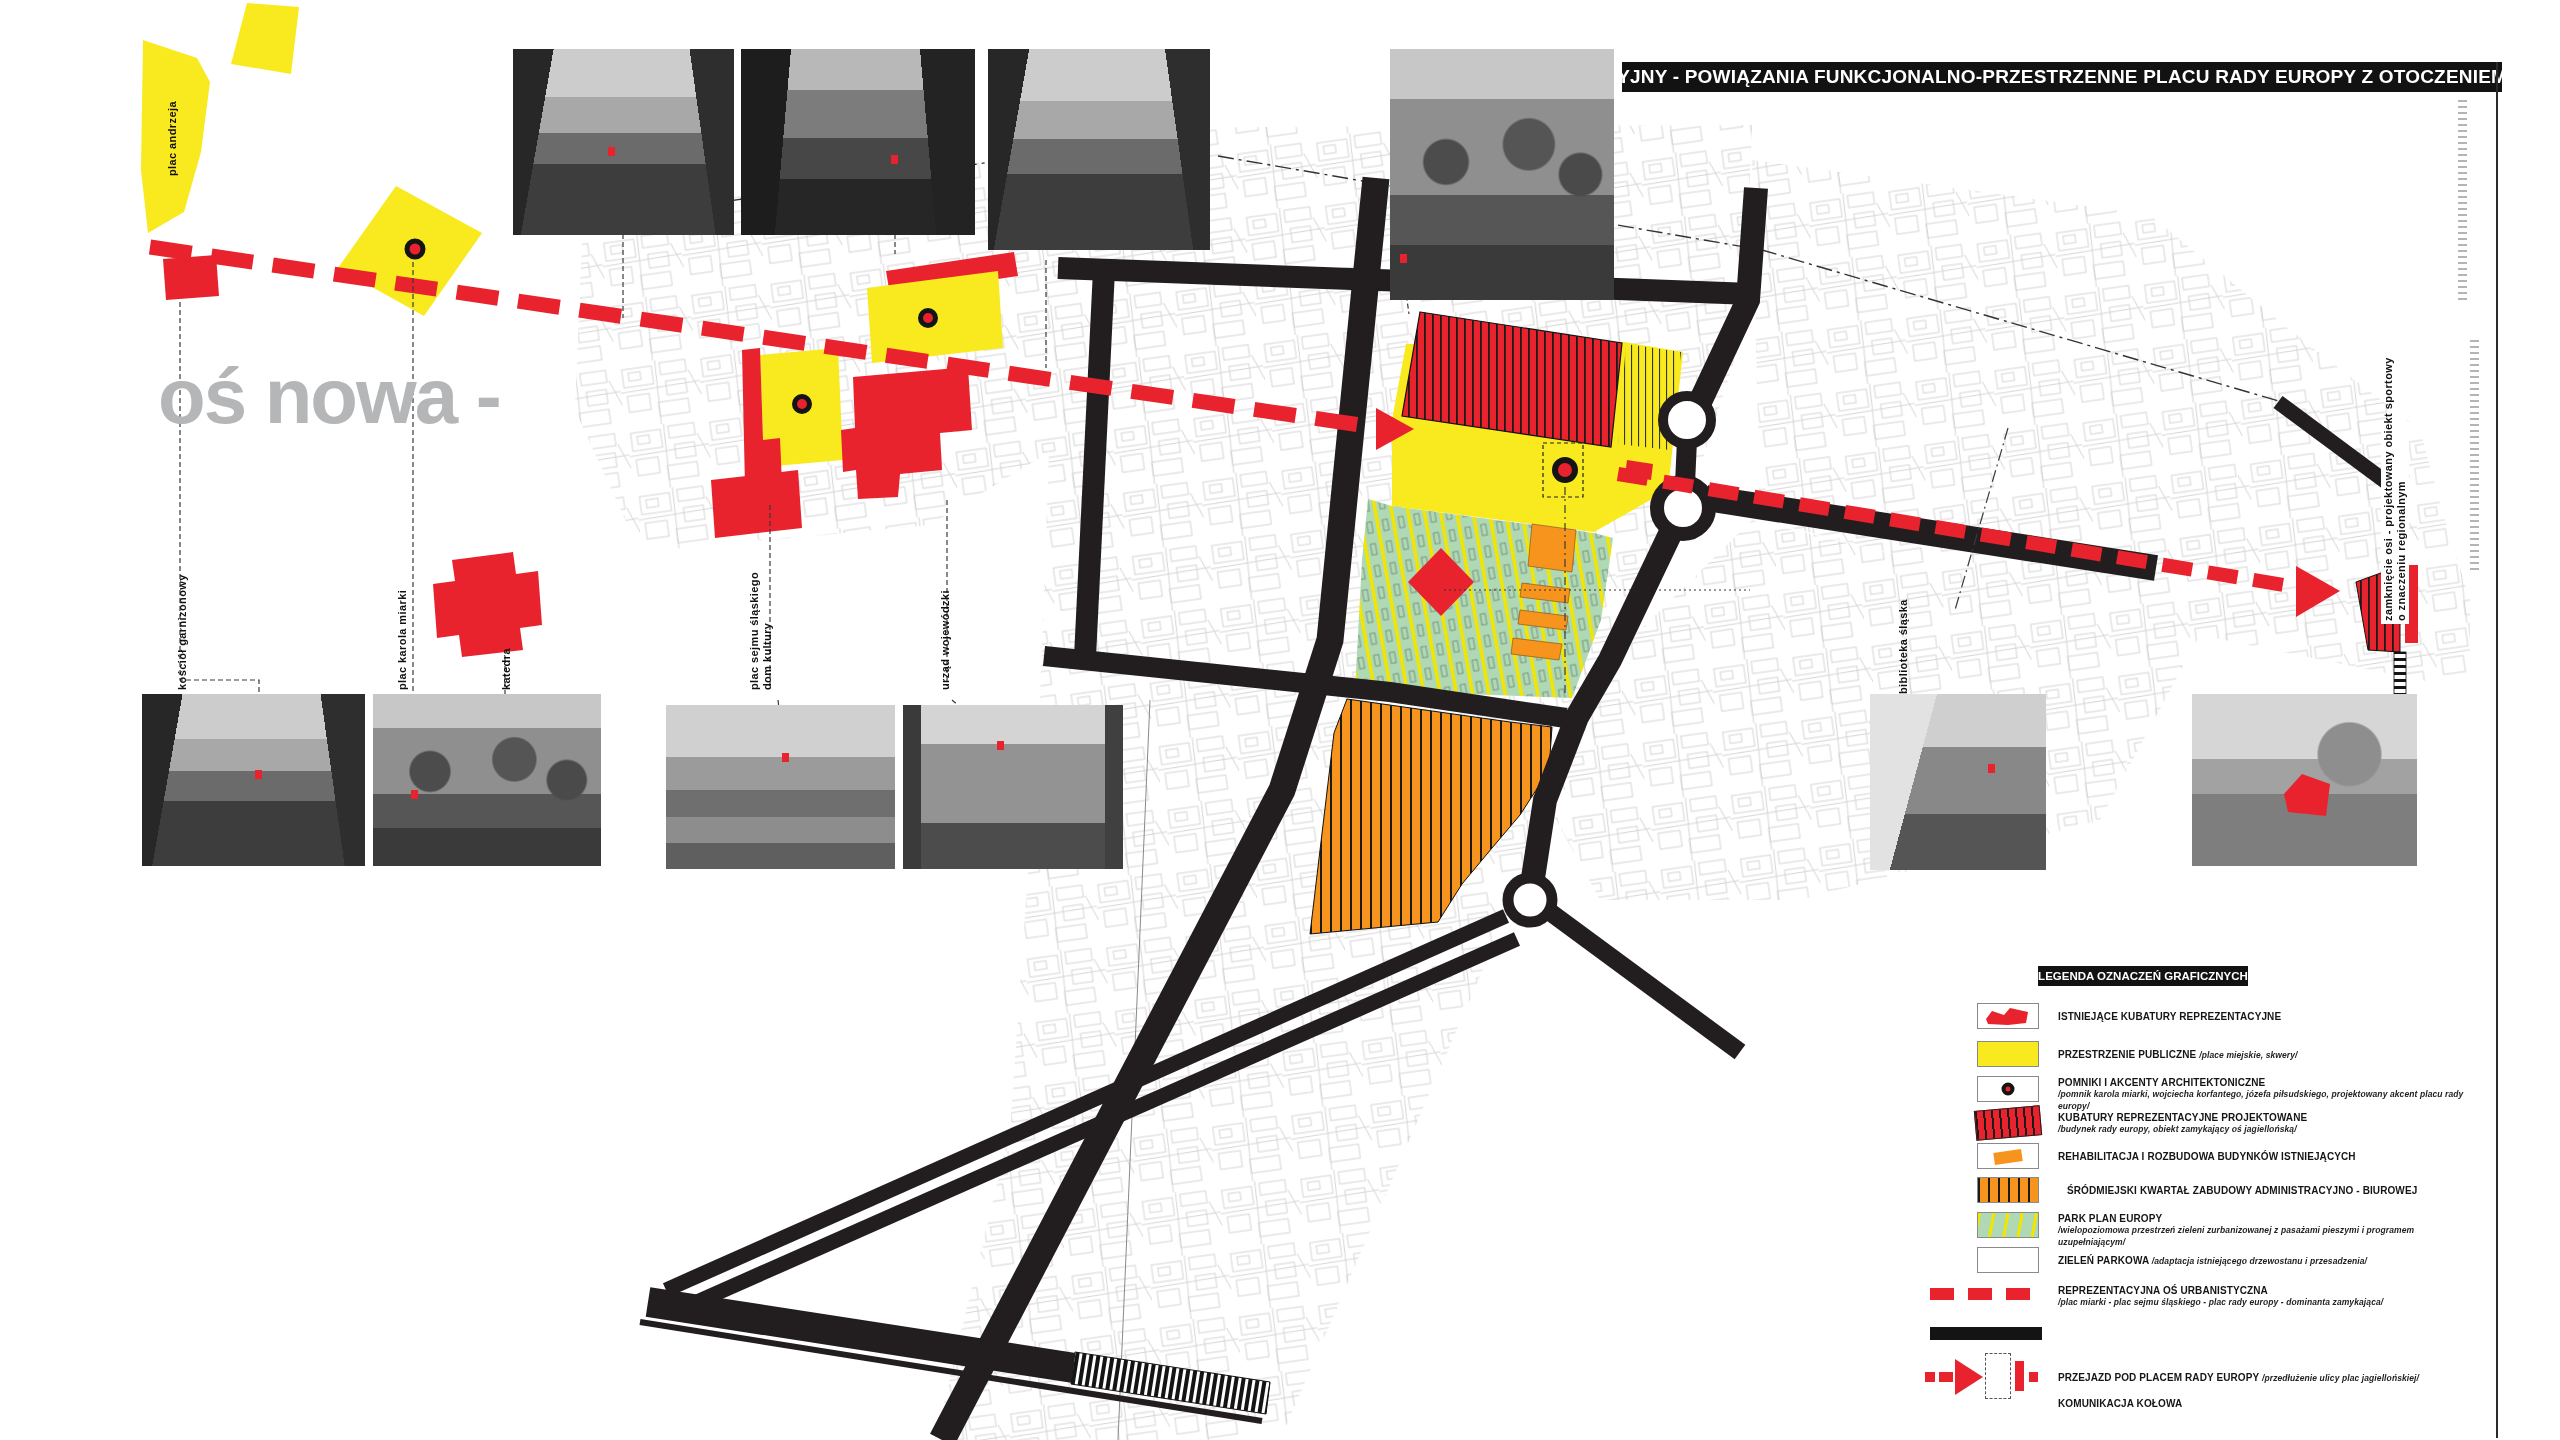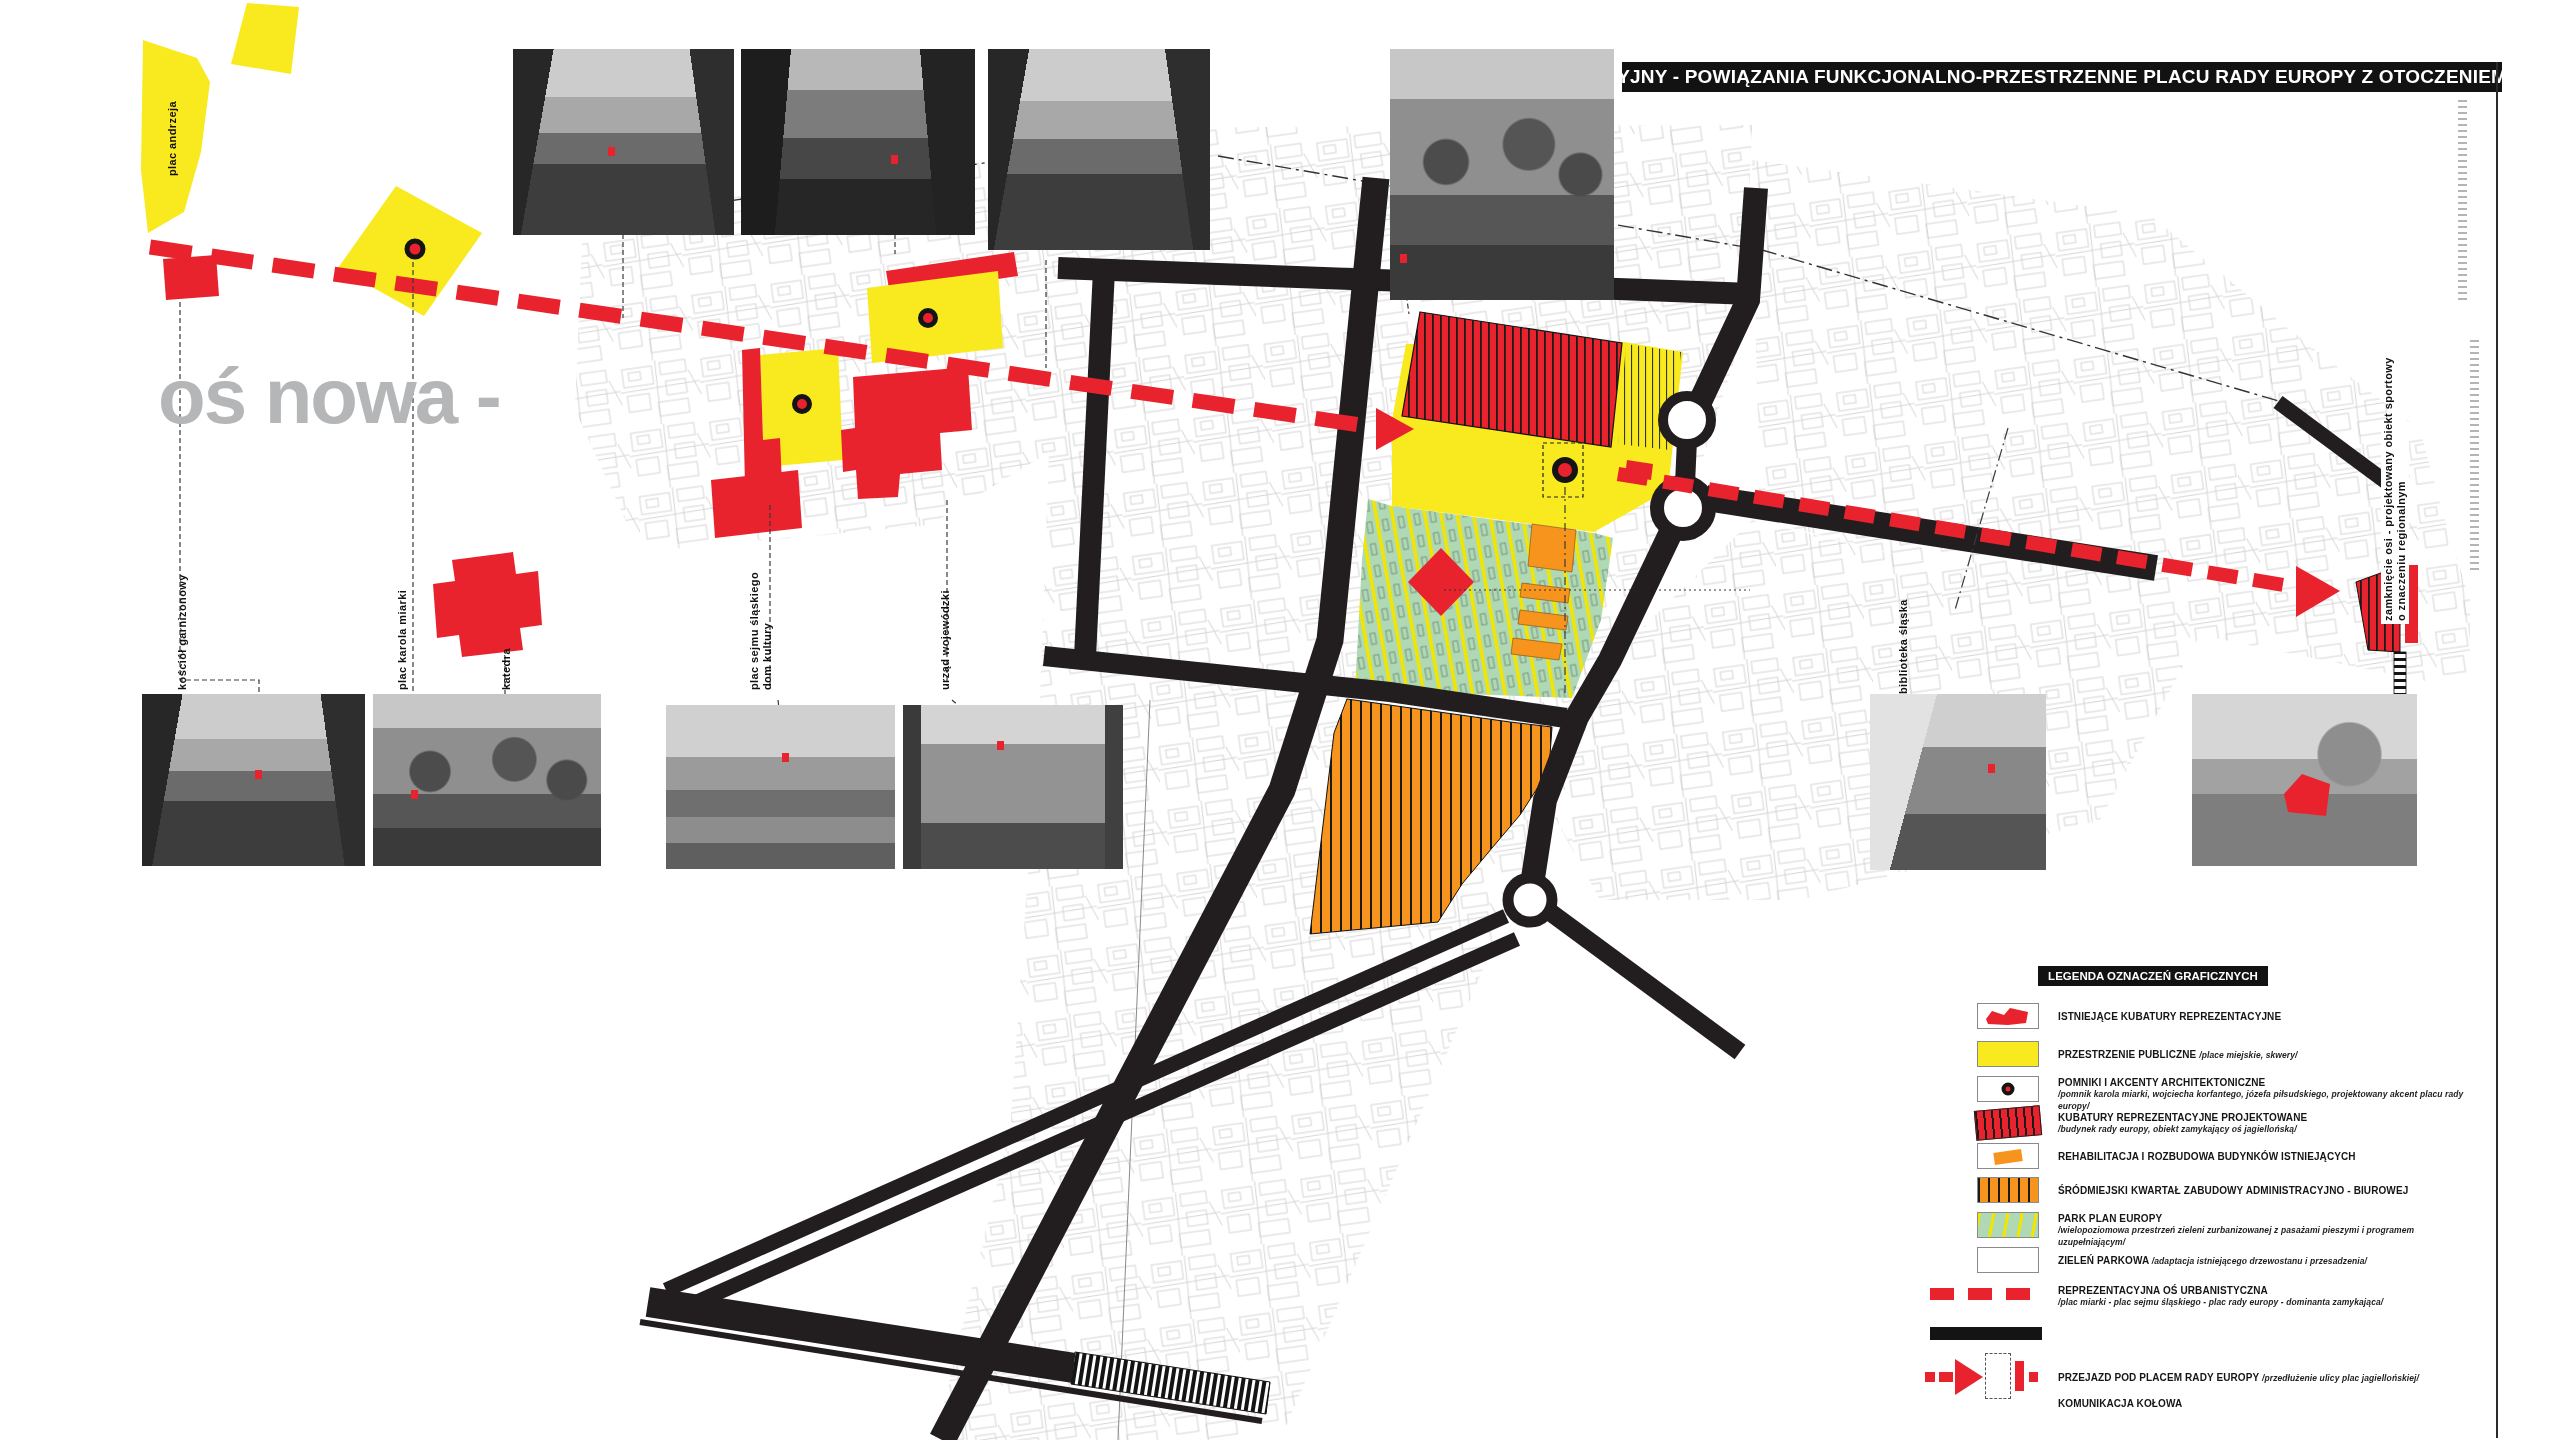--- a/index.html
+++ b/index.html
@@ -45,21 +45,21 @@
     linear-gradient(90deg,#3a3a3a 0 8%,rgba(0,0,0,0) 8% 92%,#404040 92%),
     linear-gradient(180deg,#d4d4d4 0 24%,#939393 24% 72%,#4c4c4c 72% 100%);}
   .ph-waste{background:
     radial-gradient(circle at 70% 35%,#8e8e8e 0 16%,rgba(0,0,0,0) 17%),
     linear-gradient(180deg,#d6d6d6 0 38%,#a2a2a2 38% 58%,#7e7e7e 58% 100%);}
   .ph-modern{background:
     linear-gradient(105deg,#e2e2e2 0 30%,rgba(0,0,0,0) 30%),
     linear-gradient(180deg,#cfcfcf 0 30%,#888 30% 68%,#555 68% 100%);}
   .marker{position:absolute;width:7px;height:9px;background:var(--red);}
 
-  .legend-header{position:absolute;left:2038px;top:966px;width:230px;height:20px;background:#121212;
+  .legend-header{position:absolute;left:2038px;top:966px;width:210px;height:20px;background:#121212;
     color:#fff;font-weight:bold;font-size:11.5px;display:flex;align-items:center;justify-content:center;
     white-space:nowrap;}
   .lg-swatch{position:absolute;left:1977px;width:62px;height:26px;background:#fff;border:1px solid #8a8a8a;}
   .lg-label{position:absolute;left:2058px;width:420px;color:#151515;font-size:10px;font-weight:bold;
     line-height:11px;letter-spacing:.1px;}
   .lg-sub{font-size:8.5px;font-style:italic;font-weight:bold;color:#222;}
   .sw-fill-yellow{background:var(--yellow);}
   .sw-hatch-orange{background:repeating-linear-gradient(90deg,#1a1a1a 0 2px,rgba(0,0,0,0) 2px 10px),var(--orange);}
   .sw-park{background:repeating-linear-gradient(100deg,var(--stripe-yellow) 0 3px,rgba(0,0,0,0) 3px 14px),var(--green);}
   .sw-dot{position:absolute;left:50%;top:50%;width:13px;height:13px;border-radius:50%;
@@ -300,21 +300,21 @@
 
   <div class="sw-red-tilt" style="top:1108px;"></div>
   <div class="lg-label" style="top:1112px;"><span>KUBATURY REPREZENTACYJNE PROJEKTOWANE</span><br><span class="lg-sub">/budynek rady europy, obiekt zamykający oś jagiellońską/</span></div>
 
   <div class="lg-swatch" style="top:1143px;">
       <span class="sw-orange-bit"></span>
     </div>
   <div class="lg-label" style="top:1151px;"><span>REHABILITACJA I ROZBUDOWA BUDYNKÓW ISTNIEJĄCYCH</span></div>
 
   <div class="lg-swatch sw-hatch-orange" style="top:1177px;"></div>
-  <div class="lg-label" style="top:1185px;"><span>ŚRÓDMIEJSKI KWARTAŁ ZABUDOWY ADMINISTRACYJNO - BIUROWEJ</span></div>
+  <div class="lg-label" style="top:1185px;margin-left:9px;"><span>ŚRÓDMIEJSKI KWARTAŁ ZABUDOWY ADMINISTRACYJNO - BIUROWEJ</span></div>
 
   <div class="lg-swatch sw-park" style="top:1212px;"></div>
   <div class="lg-label" style="top:1213px;"><span>PARK PLAN EUROPY</span><br><span class="lg-sub">/wielopoziomowa przestrzeń zieleni zurbanizowanej z pasażami pieszymi i programem uzupełniającym/</span></div>
 
   <div class="lg-swatch" style="top:1247px;"></div>
   <div class="lg-label" style="top:1255px;"><span>ZIELEŃ PARKOWA</span> <span class="lg-sub">/adaptacja istniejącego drzewostanu i przesadzenia/</span></div>
 
   <div class="sw-dash-red" style="top:1288px;"></div>
   <div class="lg-label" style="top:1285px;"><span>REPREZENTACYJNA OŚ URBANISTYCZNA</span><br><span class="lg-sub">/plac miarki - plac sejmu śląskiego - plac rady europy - dominanta zamykająca/</span></div>
 

